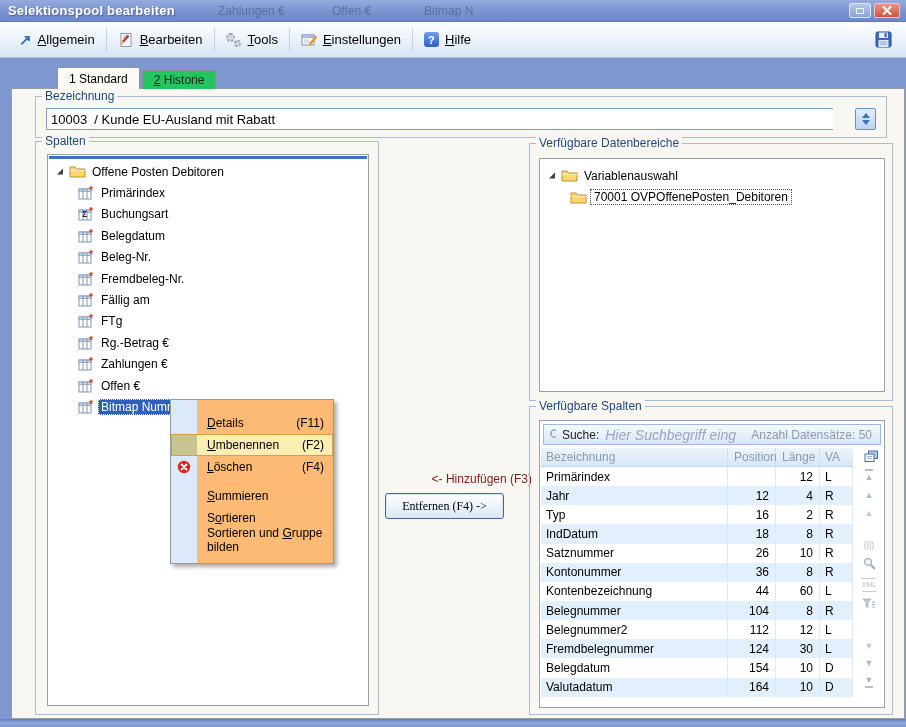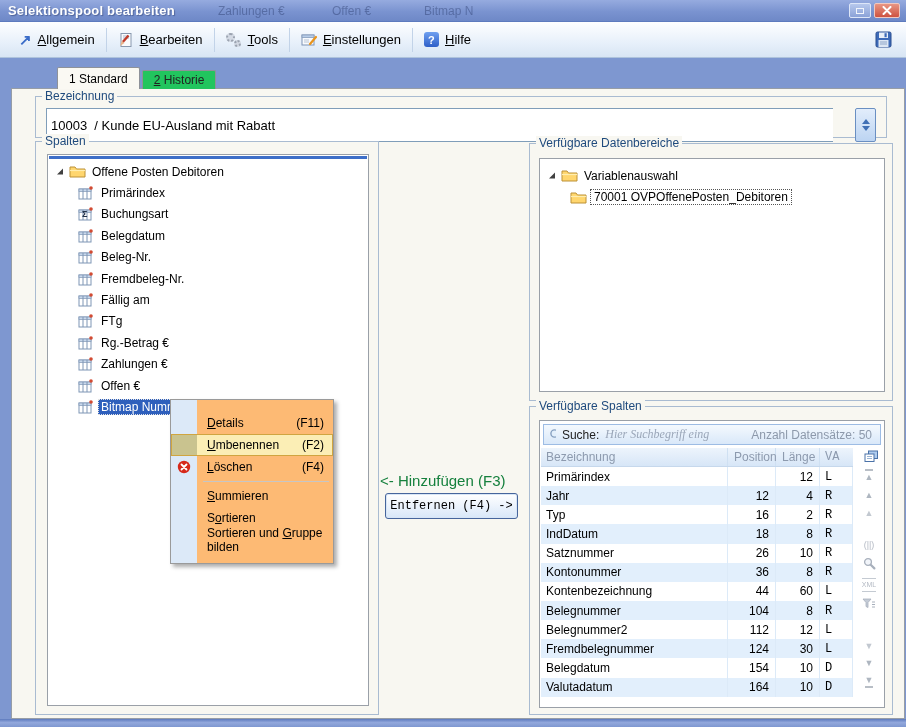--- a/index.html
+++ b/index.html
@@ -74,21 +74,21 @@
   .fs { position:absolute; border:1px solid #A9BBD1; }
   .fs-legend {
     position:absolute; top:-8px; left:6px; background:#F8F7F1; padding:0 3px;
     color:#1F4A7D; font-size:12px; white-space:nowrap;
   }
   .fs-bez { left:23px; top:7px; width:852px; height:42px; }
   .fs-spalten { left:23px; top:52px; width:344px; height:574px; }
   .fs-daten { left:517px; top:54px; width:364px; height:258px; }
   .fs-vsp { left:517px; top:317px; width:364px; height:309px; }
   
-  .combo { position:absolute; left:10px; top:11px; right:10px; height:34px; display:flex;gap:22px; }
+  .combo { position:absolute; left:10px; top:11px; right:10px; height:22px; display:flex;gap:22px; }
   .combo input {
     flex:1; border:1px solid #7F9DB9; border-right:none; font-family:"Liberation Sans",sans-serif;
     font-size:13px; padding:0 4px; background:#fff; outline:none;
   }
   .spin-btn {
     width:21px; border:1px solid #6A8FC2; border-radius:2px;
     background:linear-gradient(#E2EDFB,#BCD4F2); display:flex; flex-direction:column;
     align-items:center; justify-content:center; gap:2px; cursor:pointer;
   }
   .tri-up { width:0; height:0; border-left:4px solid transparent; border-right:4px solid transparent; border-bottom:5px solid #3F6FB5; }
@@ -109,51 +109,51 @@
   .t-label { padding:1px 3px; }
   .sigma { display:none; }
   .icon-table-sum .sigma {
     display:block; position:absolute; left:4px; top:2px; font-size:9px; font-weight:bold; color:#22324A;
   }
   .tree-row.selected .t-label {
     background:#2E5FBC; color:#fff; outline:1px dotted #E4E4E4; outline-offset:-1px;
   }
   .dotted-sel { border:1px dotted #555; padding:0 3px; background:#fff; }
   
-  .add-label { position:absolute; left:368px; top:383px; width:152px; text-align:left; color:#15803d; font-size:15px; }
+  .add-label { position:absolute; left:368px; top:383px; width:152px; text-align:right; color:#7f1d1d; font-size:12px; }
   .remove-btn {
-    position:absolute; left:373px; top:404px; width:133px; height:26px;
+    position:absolute; left:373px; top:404px; width:119px; height:26px;
     border:1px solid #46659C; border-radius:3px;
     background:linear-gradient(#FFFFFF,#EAF2FC 55%,#D8E7F8);
     box-shadow:inset 0 0 0 1px #D8E6F6;
-    font-family:Liberation Mono, monospace; font-size:12px; color:#000; cursor:pointer;
+    font-family:Liberation Serif, serif; font-size:12px; color:#000; cursor:pointer;
   }
   
   .searchbar {
     position:absolute; left:3px; top:3px; right:3px; height:21px;
     background:linear-gradient(#F4F9FE,#D9E8F9); border:1px solid #9DBCE4;
     display:flex; align-items:center; padding:0 5px; gap:6px;
   }
   .search-label { color:#222; }
   .searchbar input {
     border:none; background:transparent; outline:none; width:140px;
-    font-family:Liberation Serif, serif; font-size:12px; font-style:italic; color:#55606E;
+    font-family:Liberation Sans, sans-serif; font-size:14px; font-style:italic; color:#55606E;
   }
   .searchbar input::placeholder { color:#9AA6B8; font-style:italic; opacity:1; }
   .search-count { margin-left:auto; color:#8D99AB; padding-right:3px; white-space:nowrap; }
   .thead {
     position:absolute; left:1px; top:27px; width:312px; height:19px; display:flex;
     background:linear-gradient(#EDF4FC,#D7E6F7); color:#8D9AAE; align-items:center;
     border-bottom:1px solid #C6D8EC;
   }
   .th, .c { border-right:1px solid #CFE0F2; height:100%; display:flex; align-items:center; }
   .th.name, .c.name { width:187px; padding-left:5px; }
   .th.pos,  .c.pos  { width:48px; justify-content:flex-end; padding-right:6px; }
   .th.len,  .c.len  { width:44px; justify-content:flex-end; padding-right:6px; }
-  .th.va,   .c.va   { width:33px; padding-left:5px; border-right:none;font-family:Liberation Mono, monospace; }
+  .th.va,   .c.va   { width:33px; padding-left:5px; border-right:none; }
   .th.pos, .th.len { justify-content:flex-start; padding-left:6px; }
   .tbody { position:absolute; left:1px; top:46px; width:312px; }
   .trow { display:flex; height:19.15px; background:#fff; }
   .trow.odd { background:#E2EFFC; }
   .trow .c { border-right:1px solid #DCEAF8; font-size:12px; }
   .hdr-copy-icon { position:absolute; right:5px; top:29px; }
   
   .strip { position:absolute; right:2px; top:48px; width:26px; display:flex; flex-direction:column; align-items:center; }
   .s-ico { color:#AEB6C0; font-size:9px; line-height:10px; text-align:center; cursor:pointer; }
   .bar-t { display:inline-block; border-top:2px solid #B8BEC6; padding-top:1px; }

